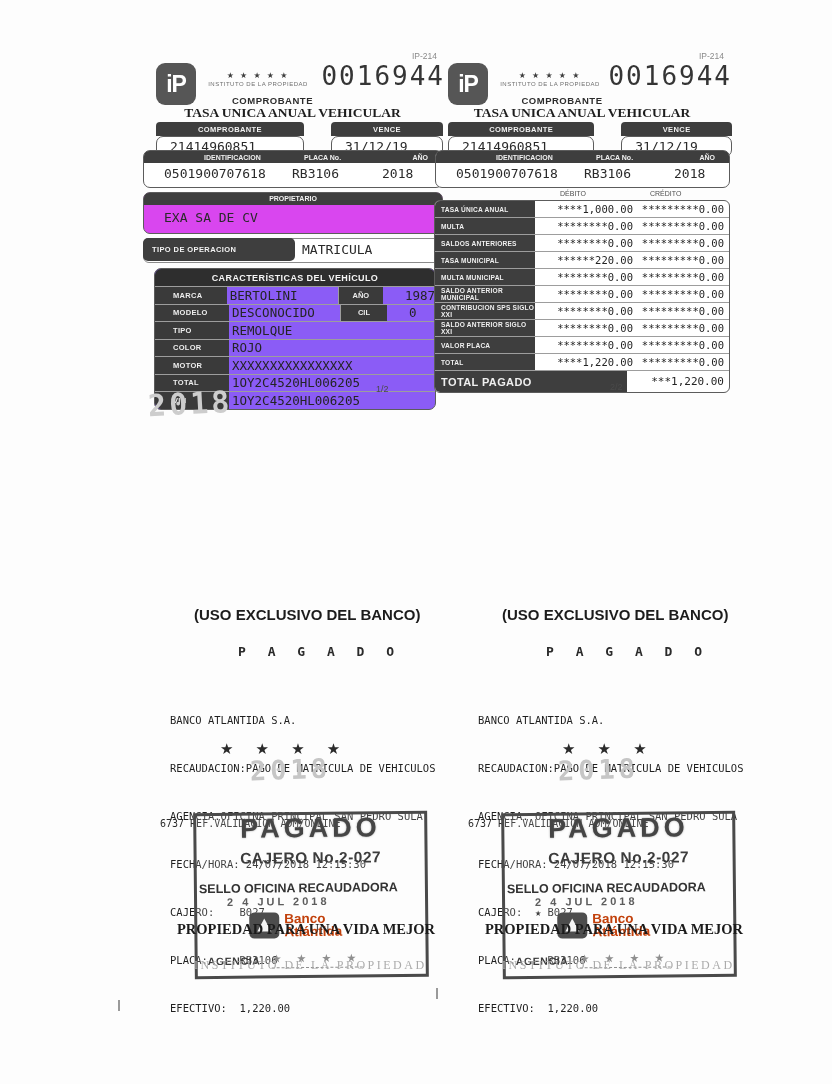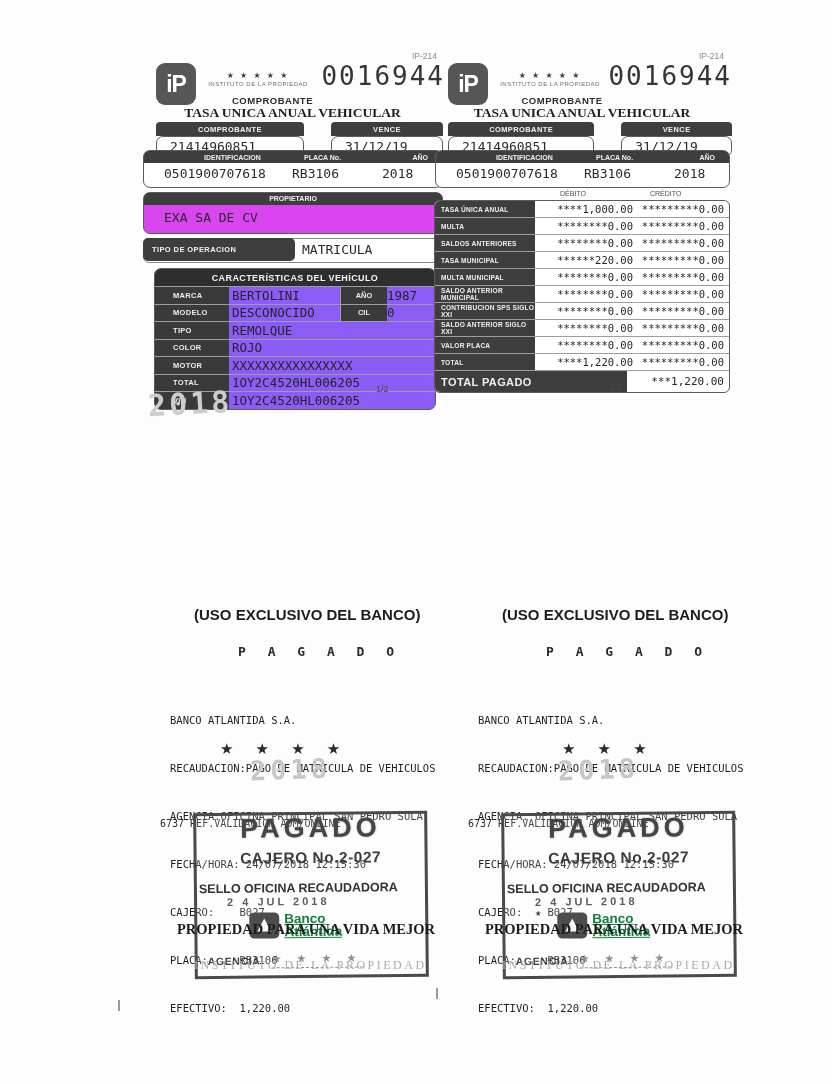--- a/index.html
+++ b/index.html
@@ -61,21 +61,21 @@
           padding:3.5px 0;letter-spacing:.4px;}
   .vrow{display:flex;height:16.5px;border-top:1px solid #9d9d9d;align-items:stretch;}
   .vlabel{width:56px;background:#3a3a3a;color:#ededed;font-size:7.5px;font-weight:bold;
           display:flex;align-items:center;padding-left:18px;letter-spacing:.3px;}
   .vval{flex:1;font-family:"DejaVu Sans Mono",monospace;font-size:12.5px;color:#242424;
           display:flex;align-items:center;padding-left:3px;}
   .vval.narrow{flex:none;width:108px;border-right:1px solid #9d9d9d;}
   .vlabel2{width:46px;background:#3a3a3a;color:#ededed;font-size:7.5px;font-weight:bold;
           display:flex;align-items:center;justify-content:center;}
   .vval2{flex:1;font-family:"DejaVu Sans Mono",monospace;font-size:12.5px;color:#242424;
-          display:flex;align-items:center;}
+          display:flex;align-items:center;padding-left:22px;}
   .page-marker{position:absolute;font-size:9px;color:#4a4a4a;}
   #receipt-left .page-marker{top:336px;left:236px;}
   #receipt-right .page-marker{top:334px;left:178px;}
   .wm-2018{position:absolute;font-family:"DejaVu Sans Mono",monospace;font-weight:bold;
           color:#cdcdcd;transform:rotate(-3deg);}
   #receipt-left .wm-2018{top:338px;left:8px;font-size:30px;letter-spacing:3px;}
   
   .dc-heads{position:absolute;top:142px;left:0;right:0;font-size:7px;color:#4f4f4f;}
   .dc-heads .dh{position:absolute;left:128px;} .dc-heads .ch{position:absolute;left:218px;}
   .ptable{position:absolute;top:152px;left:2px;right:2px;border:1.6px solid #5c5c5c;
@@ -114,21 +114,21 @@
           font-weight:bold;color:#3c3c3c;letter-spacing:.5px;}
   .stamp-sello{position:absolute;top:66px;left:2px;font-size:12.5px;font-weight:bold;color:#333;}
   .stamp-date{position:absolute;top:80px;left:30px;font-size:11px;font-weight:bold;
           letter-spacing:3px;color:#5d5d5d;}
   .stamp-logo{position:absolute;top:97px;left:52px;display:flex;align-items:center;}
   .atl-square{width:30px;height:26px;background:#4d4d4d;border-radius:5px;margin-right:5px;
           position:relative;}
   .atl-square::after{content:"";position:absolute;left:8px;top:6px;width:0;height:0;
           border-left:7px solid transparent;border-right:7px solid transparent;
           border-bottom:13px solid #f4f4f4;}
-  .atl-text{font-size:13.5px;font-weight:bold;color:#15803d;line-height:13px;text-decoration:underline;}
+  .atl-text{font-size:13.5px;font-weight:bold;color:#c2410c;line-height:13px;}
   .stamp-agencia{position:absolute;top:139px;left:10px;font-size:10.5px;font-weight:bold;
           color:#3c3c3c;letter-spacing:.6px;}
   .stamp-agstars{position:absolute;top:137px;left:74px;font-size:11px;color:#8f8f8f;
           letter-spacing:6px;border-bottom:1.5px dashed #8f8f8f;padding-bottom:2px;}
   .bank-slogan{position:absolute;top:315px;left:26px;width:260px;text-align:center;
           font-family:"Liberation Serif",serif;font-weight:bold;font-size:14.5px;color:#1b1b1b;
           z-index:4;}
   .bank-footer{position:absolute;top:352px;left:44px;font-family:"Liberation Serif",serif;
           font-size:12px;letter-spacing:2.5px;color:#ababab;}
   

